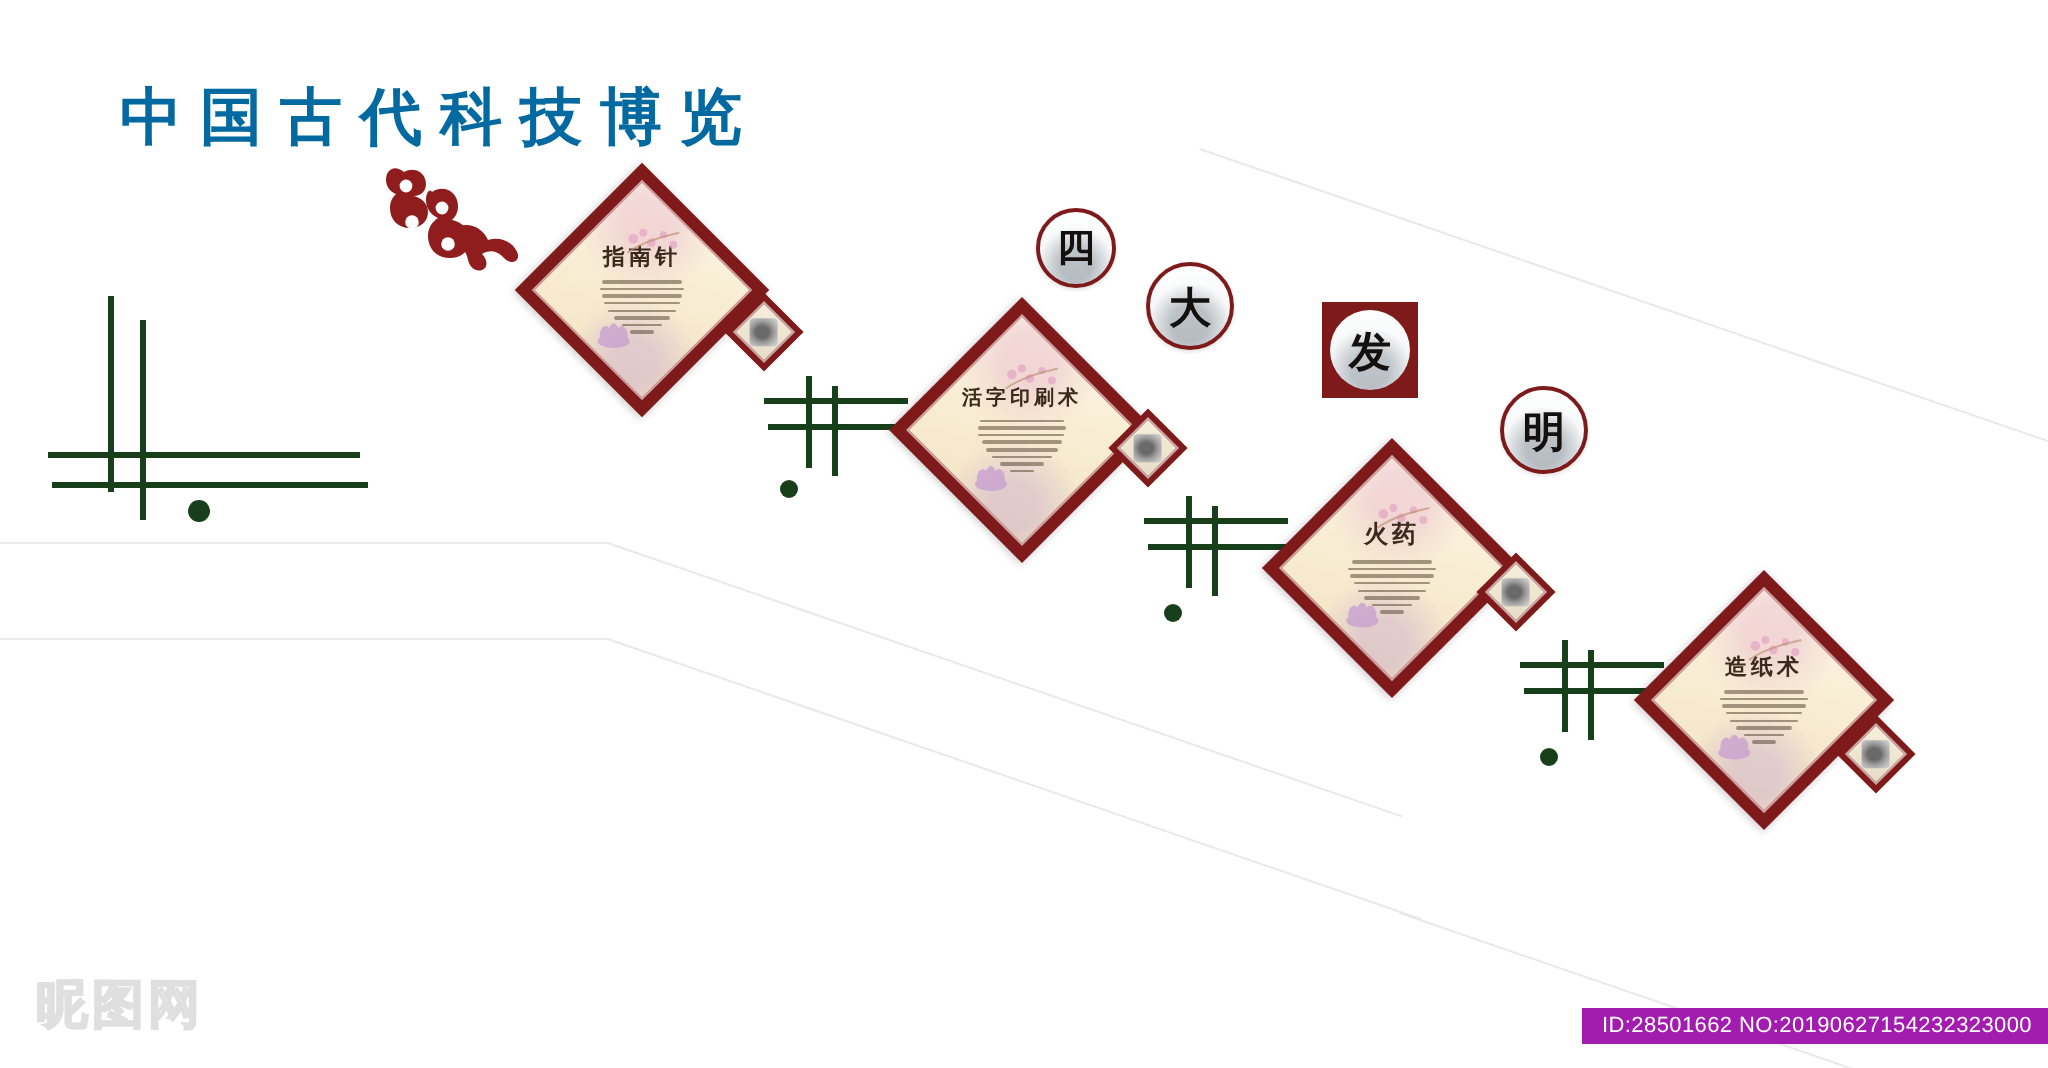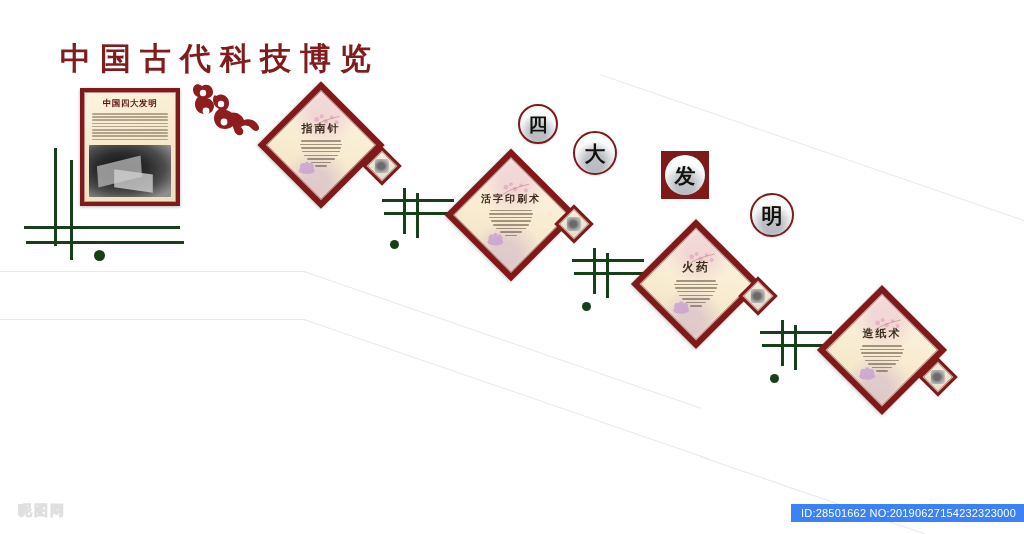--- a/index.html
+++ b/index.html
@@ -16,21 +16,21 @@
   
   .guide { position:absolute; background:#e9e9e9; height:1px; transform-origin:0 0; }
 
   
   #title {
     position:absolute; left:60px; top:38px;
     font-family:"DejaVu Serif", serif;
     font-size:31px;
     font-weight:700;
     letter-spacing:9px;
-    color:#7f1d1d;
+    color:#0369a1;
     white-space:nowrap;
   }
 
   
   #cloud { position:absolute; left:186px; top:80px; width:78px; height:60px; }
 
   
   .hatch { position:absolute; }
   .hatch i { position:absolute; background:#17401a; display:block; }
   .hatch .v { width:3px; }
@@ -188,34 +188,34 @@
   }
 
   
   #wm {
     position:absolute; left:18px; bottom:14px;
     display:flex; align-items:center; gap:8px;
     opacity:.95;
   }
   #wm .wmcn {
     font-family:"DejaVu Serif", serif;
-    font-size:14px; font-weight:700;
+    font-size:26px; font-weight:700;
     color:transparent;
     -webkit-text-stroke:1px #dedede;
     letter-spacing:2px;
   }
   #wm .wmurl {
     font-family:"DejaVu Sans", sans-serif;
     font-size:16px; font-style:italic; font-weight:700;
     color:transparent;
     -webkit-text-stroke:1px #e2e2e2;
   }
   #idbar {
     position:absolute; right:0; bottom:12px;
-    background:#3b82f6;
+    background:#a21caf;
     color:#ffffff;
     font-family:"Liberation Sans", sans-serif;
     font-size:11px;
     padding:3px 8px 3px 10px;
     letter-spacing:.2px;
     white-space:nowrap;
   }
 </style>
 </head>
 <body>
@@ -270,37 +270,20 @@
   </div>
 
   <div class="hatch" style="left:760px; top:320px; width:80px; height:72px;">
     <i class="v" style="left:21px; top:0;   height:46px;"></i>
     <i class="v" style="left:34px; top:5px; height:45px;"></i>
     <i class="h" style="left:0;    top:11px;width:72px;"></i>
     <i class="h" style="left:2px;  top:24px;width:72px;"></i>
     <span class="dot" style="left:10px; top:54px; width:9px; height:9px;"></span>
   </div>
 
-  <div id="poster">
-    <div class="inner">
-      <div class="ptitle">中国四大发明</div>
-      <div class="plines">
-        <b></b>
-          <b></b>
-          <b></b>
-          <b></b>
-          <b></b>
-          <b></b>
-          <b></b>
-          <b></b>
-          <b></b>
-      </div>
-      <div class="pimg"></div>
-    </div>
-  </div>
 
   <div class="diamond" style="left:276px; top:100px; width:90px; height:90px;">
     <div class="dframe">
       <div class="dinner">
         <div class="dcontent">
           <div class="dname" style="font-size:11px;">指南针</div>
           <div class="dbody">
             <b></b>
               <b></b>
               <b></b>

